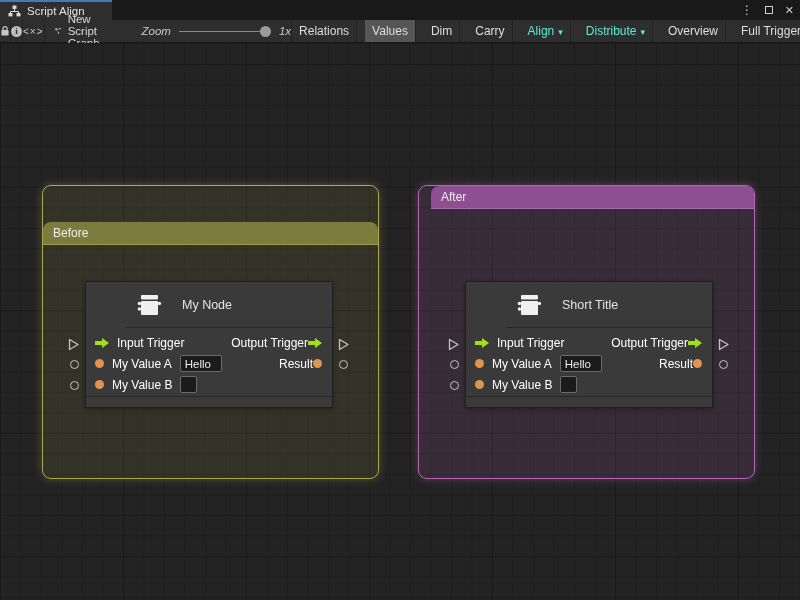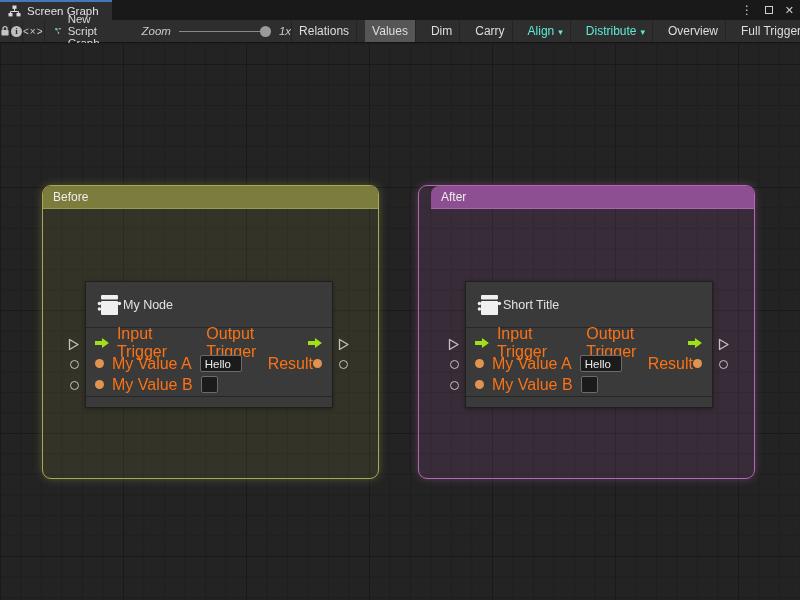--- a/index.html
+++ b/index.html
@@ -50,36 +50,36 @@
     background-position:0 21px, 0 0, 0 21px, 0 0; }
 
   
   .group { position:absolute; top:142px; width:337px; height:294px; border-radius:9px; }
   .group.before { left:42px;  border:1px solid #a9a955; background:rgba(163,163,80,.13);
                   box-shadow:0 0 9px rgba(169,169,85,.38); }
   .group.after  { left:418px; border:1px solid #b468b4; background:rgba(176,96,176,.14);
                   box-shadow:0 0 9px rgba(180,104,180,.38); }
   .group-header { height:23px; border-radius:8px 8px 0 0; display:flex; align-items:center;
                   padding:0 10px; font-size:12px; color:#ededed; cursor:move; }
-  .group.before .group-header { background:#7c7c3d; border-bottom:1px solid rgba(210,210,120,.35); }
+  .group.before .group-header { background:#7c7c3d; border-bottom:1px solid rgba(210,210,120,.35);margin-top:36px; }
   .group.after  .group-header { background:#8d4f92; border-bottom:1px solid rgba(220,150,220,.35);margin-left:12px; }
 
   
   .node { position:absolute; top:238px; width:248px; height:127px; background:#3a3a3a;
           border:1px solid #1f1f1f; display:flex; flex-direction:column;
           box-shadow:0 1px 4px rgba(0,0,0,.35); }
   .node.n1 { left:85px; } .node.n2 { left:465px; }
-  .node-header { height:46px; display:flex; align-items:center; gap:1px; padding:0 10px;
-                 border-bottom:1px solid #272727; cursor:move; }
+  .node-header { height:46px; display:flex; align-items:center; gap:20px; padding:0 10px;
+                 border-bottom:1px solid #272727; cursor:move;margin-left:40px; }
   .node-title { font-size:12.5px; color:#e2e2e2; }
   .node-ports { flex:1; padding-top:4px; }
   .prow { height:21px; display:flex; align-items:center; justify-content:space-between; }
   .pleft  { display:flex; align-items:center; gap:8px; padding-left:9px; }
   .pright { display:flex; align-items:center; gap:0; padding-right:10px; margin-left:auto; }
-  .plabel { font-size:16px; color:#f97316; }
+  .plabel { font-size:12px; color:#ffffff; }
   .dot { width:9px; height:9px; border-radius:50%; background:#e0944f; cursor:crosshair; }
   .flow-arrow { cursor:crosshair; }
   .str-field { width:42px; height:17px; background:#1b1b1b; border:1px solid #6b6b6b; border-radius:2px;
                color:#eaeaea; font-size:11.5px; padding:0 4px; font-family:"Liberation Sans",sans-serif; outline:none; }
   .str-field.empty { width:17px; }
   .node-footer { height:11px; border-top:1px solid #272727; background:#3a3a3a; }
 
   
   .oport { position:absolute; cursor:crosshair; }
   .ocircle { width:9px; height:9px; border:1.3px solid #c3c3c3; border-radius:50%; background:transparent; }
@@ -92,21 +92,21 @@
   <div class="tab-bar">
     <div class="tab">
       <svg width="13" height="12" viewBox="0 0 13 12">
         <g fill="none" stroke="#d9d9d9" stroke-width="1">
           <path d="M6.5 3.5v3 M2.5 9V6.5h8V9"></path>
         </g>
         <rect x="4.5" y="0.5" width="4" height="3.4" fill="#d9d9d9"></rect>
         <rect x="0.5" y="8" width="4" height="3.4" fill="#d9d9d9"></rect>
         <rect x="8.5" y="8" width="4" height="3.4" fill="#d9d9d9"></rect>
       </svg>
-      <span>Screen Graph</span>
+      <span>Script Align</span>
     </div>
     <div class="win-controls">
       <span class="kebab">⋮</span>
       <span class="maxbox"></span>
       <span class="closex">✕</span>
     </div>
   </div>
 
   <div class="toolbar">
     <div class="tseg seg-lock">

